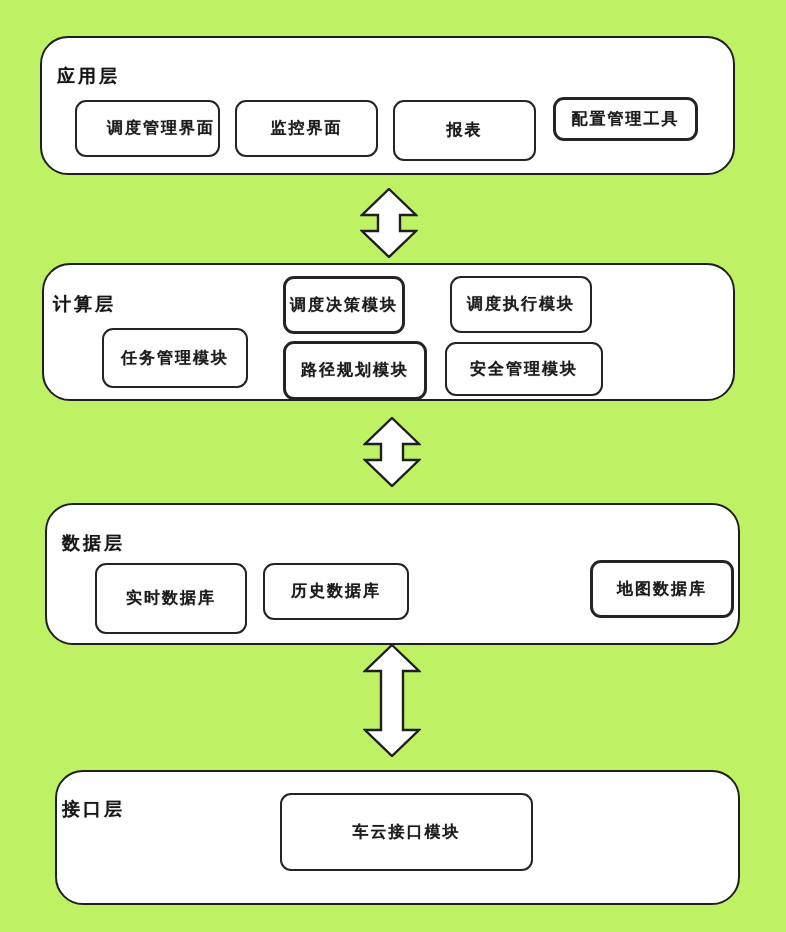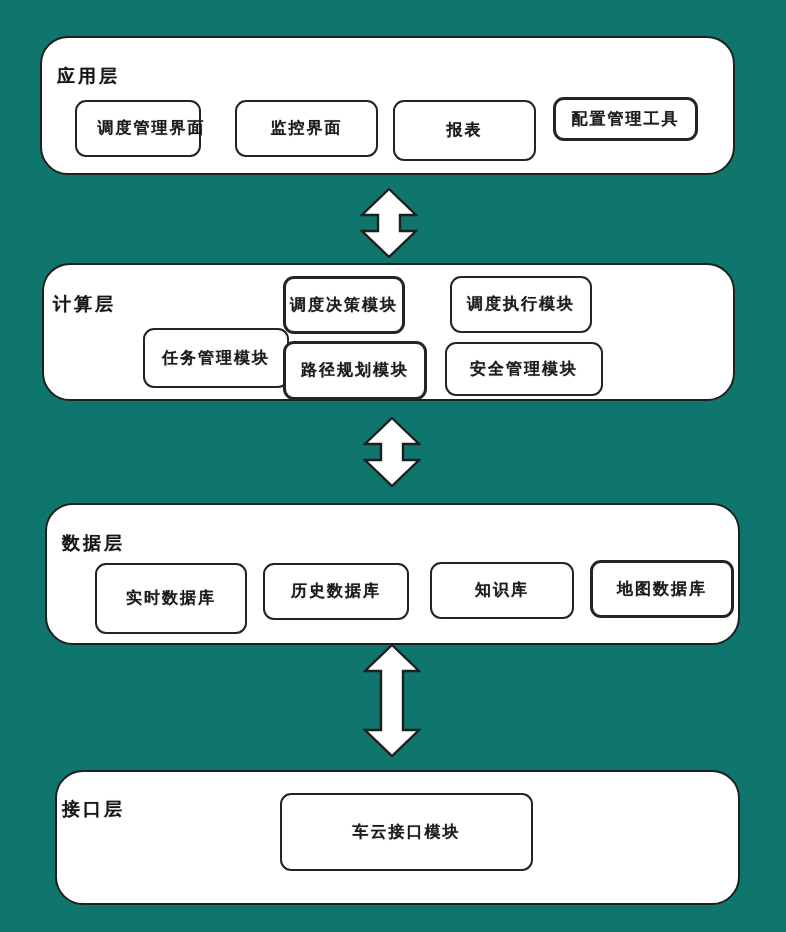--- a/index.html
+++ b/index.html
@@ -5,21 +5,21 @@
   * { margin: 0; padding: 0; box-sizing: border-box; }
   html, body { background: #ffffff; }
   body {
     font-family: "Liberation Sans", "DejaVu Sans", sans-serif;
     width: 786px; height: 932px;
     position: relative;
   }
   .canvas {
     position: absolute; left: 0; top: 0;
     width: 786px; height: 932px;
-    background: #0f766e;
+    background: #bef264;
   }
   .layer-box {
     position: absolute;
     border: 2.5px solid #1f1f1f;
     border-radius: 28px;
     background: #ffffff;
   }
   .layer-label {
     position: absolute;
     font-size: 18px;
@@ -48,50 +48,49 @@
   .arrow { position: absolute; }
   .arrow svg { display: block; }
 </style>
 </head>
 <body>
 
 <div class="canvas">
 
   <div class="layer-box" style="left:40px; top:36px; width:695px; height:139px;"></div>
   <div class="layer-label" style="left:57px; top:64px;">应用层</div>
-  <div class="module-box" style="left:75px; top:100px; width:126px; height:57px;padding-left:27px;">调度管理界面</div>
+  <div class="module-box" style="left:75px; top:100px; width:145px; height:57px;padding-left:27px;">调度管理界面</div>
   <div class="module-box" style="left:235px; top:100px; width:143px; height:57px;">监控界面</div>
   <div class="module-box" style="left:393px; top:100px; width:143px; height:61px;">报表</div>
   <div class="module-box thick" style="left:553px; top:97px; width:145px; height:44px;">配置管理工具</div>
 
   <div class="arrow" style="left:360px; top:188px;">
     <svg width="58" height="70" viewBox="0 0 58 70">
       <polygon points="29,1 56,27 40,27 40,43 56,43 29,69 2,43 18,43 18,27 2,27" fill="#ffffff" stroke="#1f1f1f" stroke-width="2.4" stroke-linejoin="miter"></polygon>
     </svg>
   </div>
 
   <div class="layer-box" style="left:42px; top:263px; width:693px; height:138px;"></div>
   <div class="layer-label" style="left:53px; top:292px;">计算层</div>
   <div class="module-box thick" style="left:283px; top:276px; width:122px; height:58px;">调度决策模块</div>
   <div class="module-box" style="left:450px; top:276px; width:142px; height:57px;">调度执行模块</div>
-  <div class="module-box" style="left:102px; top:328px; width:146px; height:60px;margin-left:41px;">任务管理模块</div>
+  <div class="module-box" style="left:102px; top:328px; width:146px; height:60px;">任务管理模块</div>
   <div class="module-box thick" style="left:283px; top:341px; width:144px; height:59px;">路径规划模块</div>
   <div class="module-box" style="left:445px; top:342px; width:158px; height:54px;">安全管理模块</div>
 
   <div class="arrow" style="left:363px; top:417px;">
     <svg width="58" height="70" viewBox="0 0 58 70">
       <polygon points="29,1 56,27 40,27 40,43 56,43 29,69 2,43 18,43 18,27 2,27" fill="#ffffff" stroke="#1f1f1f" stroke-width="2.4" stroke-linejoin="miter"></polygon>
     </svg>
   </div>
 
   <div class="layer-box" style="left:45px; top:503px; width:695px; height:142px;"></div>
   <div class="layer-label" style="left:62px; top:531px;">数据层</div>
   <div class="module-box" style="left:95px; top:563px; width:152px; height:71px;">实时数据库</div>
   <div class="module-box" style="left:263px; top:563px; width:146px; height:57px;">历史数据库</div>
-  <div class="module-box" style="left:430px; top:562px; width:144px; height:57px;">知识库</div>
   <div class="module-box thick" style="left:590px; top:560px; width:144px; height:58px;">地图数据库</div>
 
   <div class="arrow" style="left:363px; top:644px;">
     <svg width="58" height="113" viewBox="0 0 58 113">
       <polygon points="29,1 56,27 40,27 40,86 56,86 29,112 2,86 18,86 18,27 2,27" fill="#ffffff" stroke="#1f1f1f" stroke-width="2.4" stroke-linejoin="miter"></polygon>
     </svg>
   </div>
 
   <div class="layer-box" style="left:55px; top:770px; width:685px; height:135px;"></div>
   <div class="layer-label" style="left:62px; top:797px;">接口层</div>

